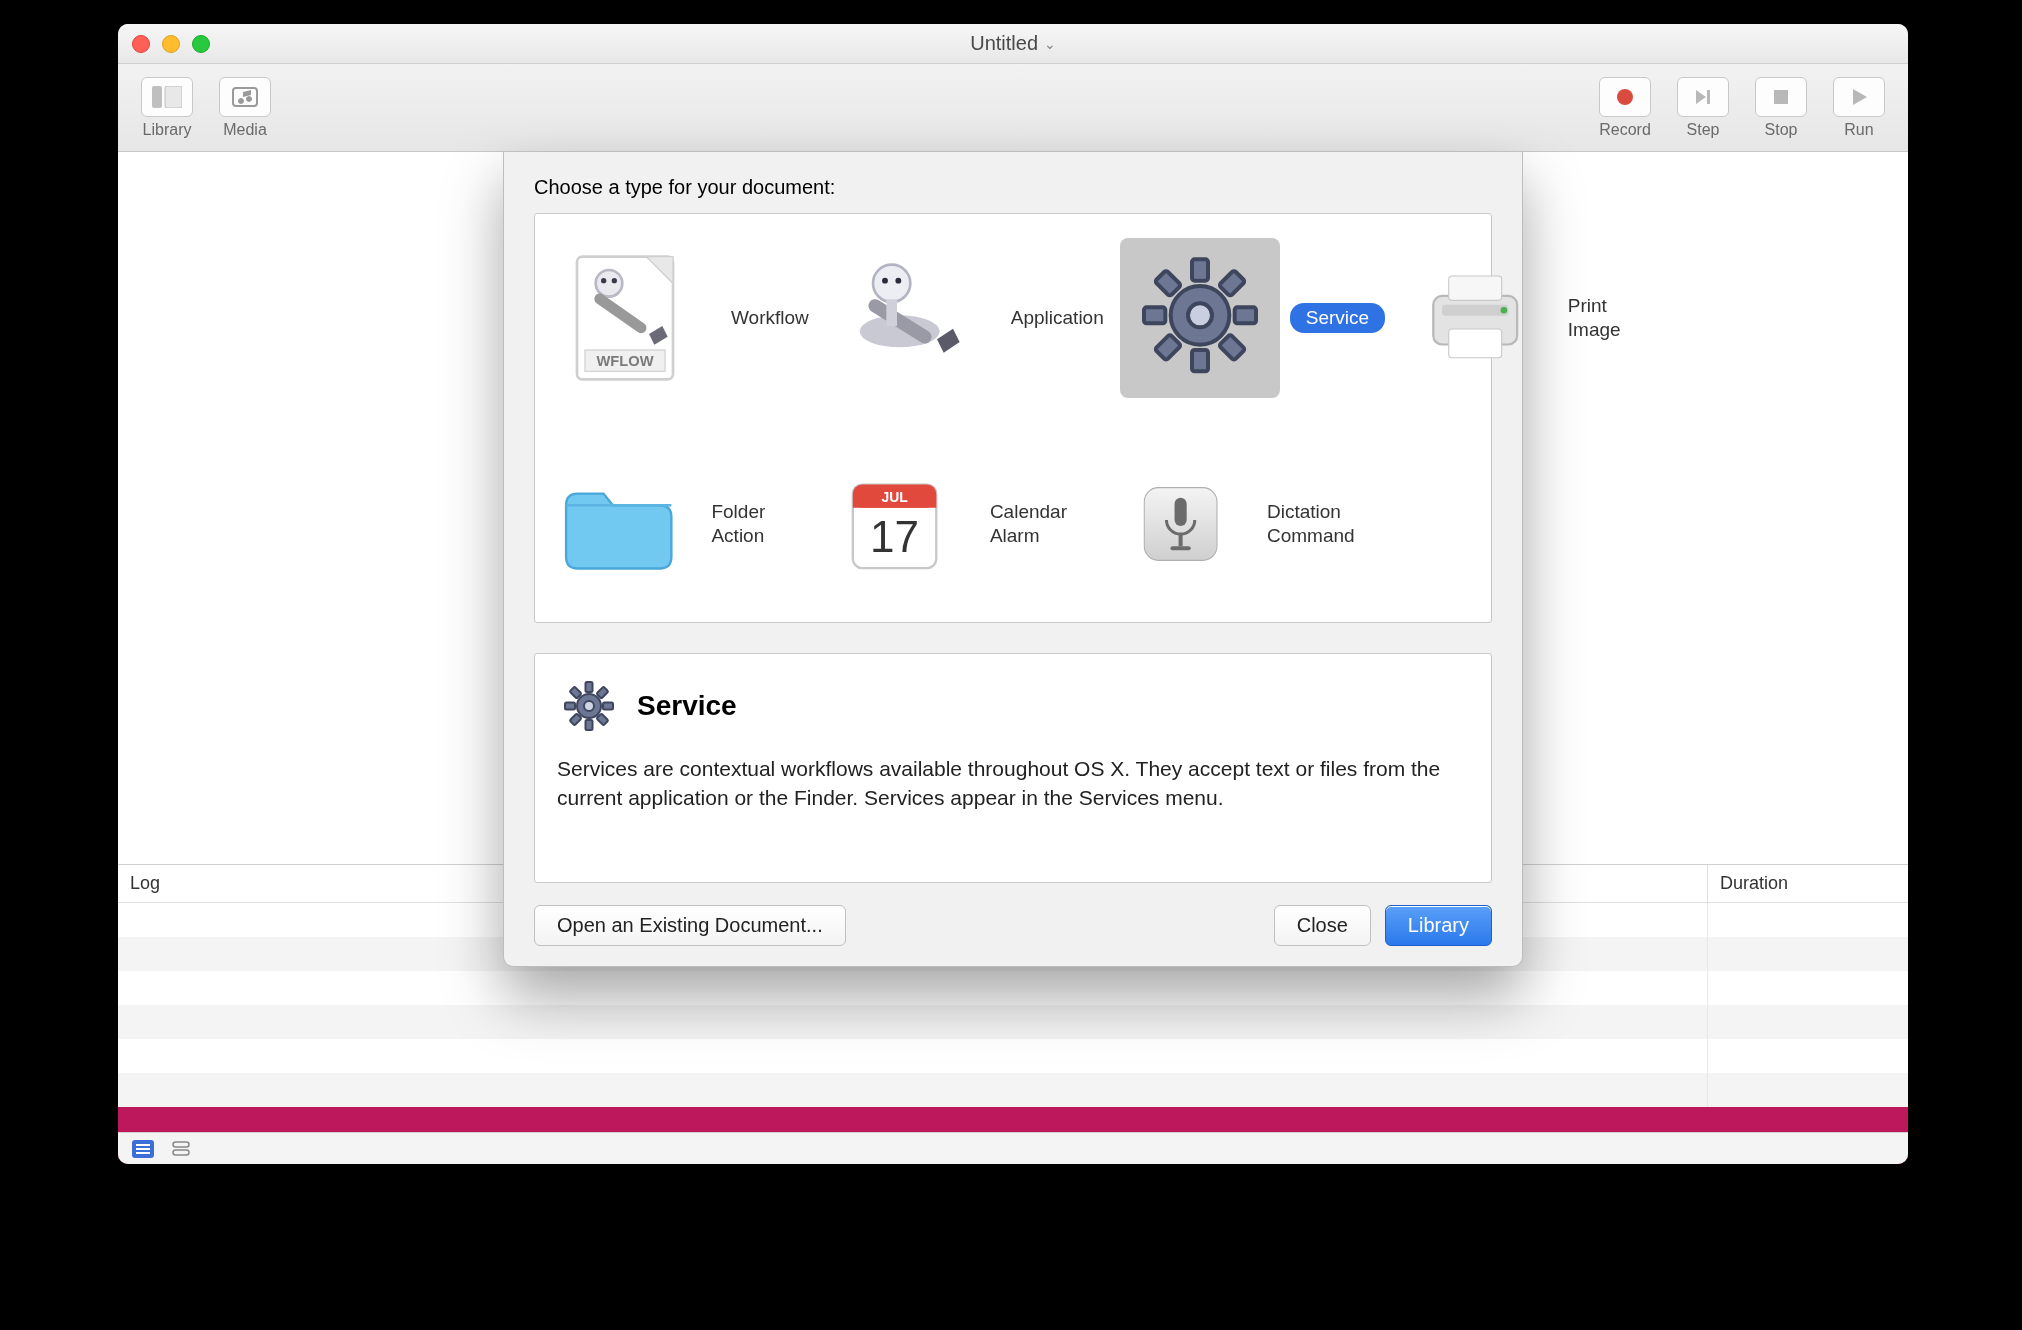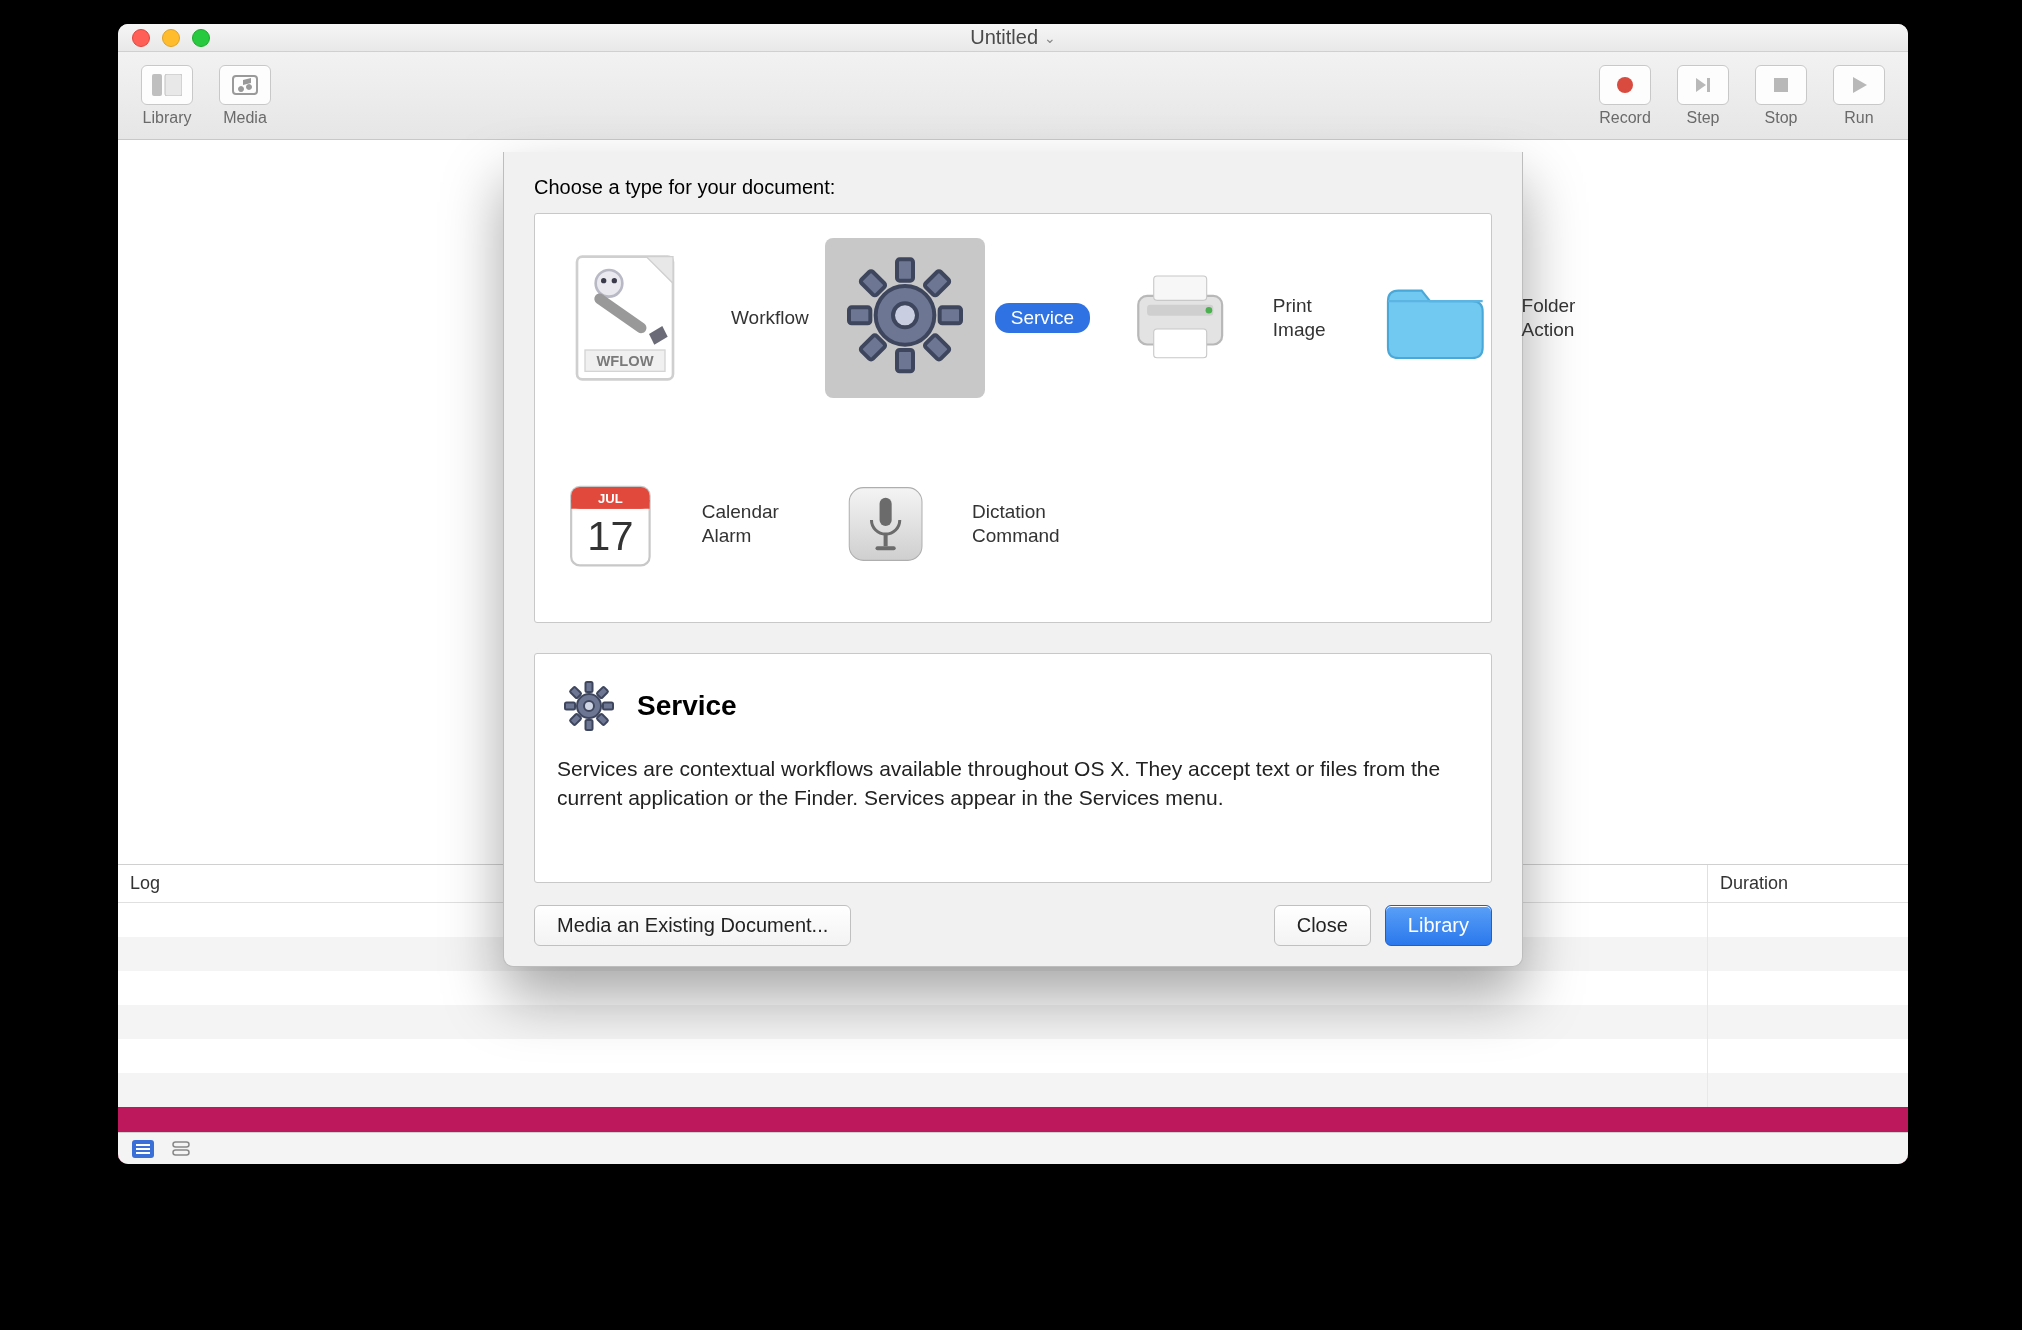--- a/index.html
+++ b/index.html
@@ -18,21 +18,21 @@
   width: 1790px;
   height: 1140px;
   background: #ececec;
   border-radius: 10px;
   box-shadow: 0 30px 80px rgba(0,0,0,0.6);
   display: flex;
   flex-direction: column;
   overflow: hidden;
 }
 .titlebar {
-  height: 28px;
+  height: 40px;
   background: linear-gradient(#f6f6f6, #e8e8e8);
   border-bottom: 1px solid #d0d0d0;
   display: flex;
   align-items: center;
   position: relative;
 }
 .traffic {
   display: flex;
   gap: 12px;
   padding-left: 14px;
@@ -341,20 +341,34 @@
             <circle cx="48" cy="34" r="10" fill="#e9e9ef" stroke="#b9b9c6" stroke-width="2"></circle>
             <circle cx="44" cy="32" r="2" fill="#3a3a4a"></circle>
               <circle cx="52" cy="32" r="2" fill="#3a3a4a"></circle>
             <rect x="40" y="40" width="46" height="8" rx="4" fill="#999" transform="rotate(35 40 40)"></rect>
             <path d="M78 72 l10 -6 l4 8 l-10 6 z" fill="#6b6b78"></path>
           </svg>
         </div>
         <div class="type-label">Workflow</div>
       </div>
 
+      <div class="type-item">
+        <div class="type-icon iconbox">
+          <svg viewBox="0 0 120 120">
+            <circle cx="50" cy="34" r="14" fill="#eceef4" stroke="#b3b3c2" stroke-width="2"></circle>
+            <circle cx="45" cy="32" r="2.2" fill="#2b2b3b"></circle>
+              <circle cx="55" cy="32" r="2.2" fill="#2b2b3b"></circle>
+            <ellipse cx="56" cy="70" rx="30" ry="12" fill="#c9c9d4"></ellipse>
+            <rect x="36" y="44" width="54" height="10" rx="5" fill="#9a9aa6" transform="rotate(32 36 44)"></rect>
+            <path d="M84 76 l12 -8 l5 10 l-12 8 z" fill="#5a5a68"></path>
+            <rect x="46" y="46" width="8" height="20" fill="#d0d0da"></rect>
+          </svg>
+        </div>
+        <div class="type-label">Application</div>
+      </div>
 
       <div class="type-item selected">
         <div class="type-icon iconbox">
           <svg viewBox="0 0 120 120">
             <g transform="translate(60,58)">
               <circle r="22" fill="#6d7693" stroke="#3e465e" stroke-width="3"></circle>
               <circle r="9" fill="#c9cfe0" stroke="#3e465e" stroke-width="3"></circle>
               <g fill="#6d7693" stroke="#3e465e" stroke-width="3">
                 <rect x="-6" y="-42" width="12" height="16" rx="2"></rect>
                 <rect x="-6" y="26" width="12" height="16" rx="2"></rect>
@@ -448,21 +462,21 @@
               </g>
             </g>
           </svg>
         </div>
         <div class="desc-title">Service</div>
       </div>
       <div class="desc-text">Services are contextual workflows available throughout OS X. They accept text or files from the current application or the Finder. Services appear in the Services menu.</div>
     </div>
 
     <div class="sheet-footer">
-      <button class="mac-btn">Media an Existing Document...</button>
+      <button class="mac-btn">Open an Existing Document...</button>
       <div class="right">
         <button class="mac-btn">Close</button>
         <button class="mac-btn primary">Library</button>
       </div>
     </div>
   </div>
 
 </div>
 
 </body></html>

